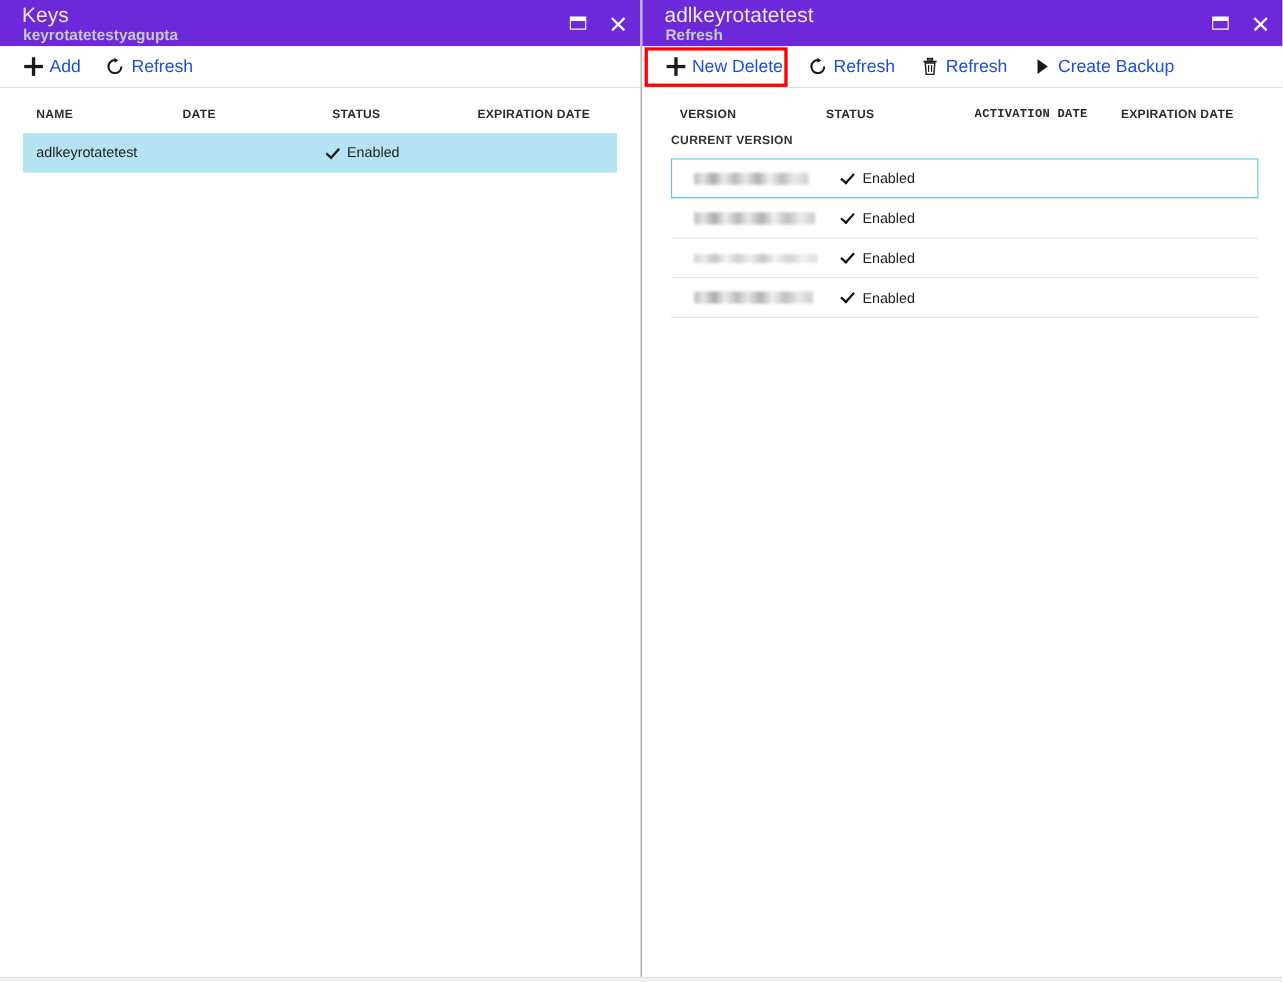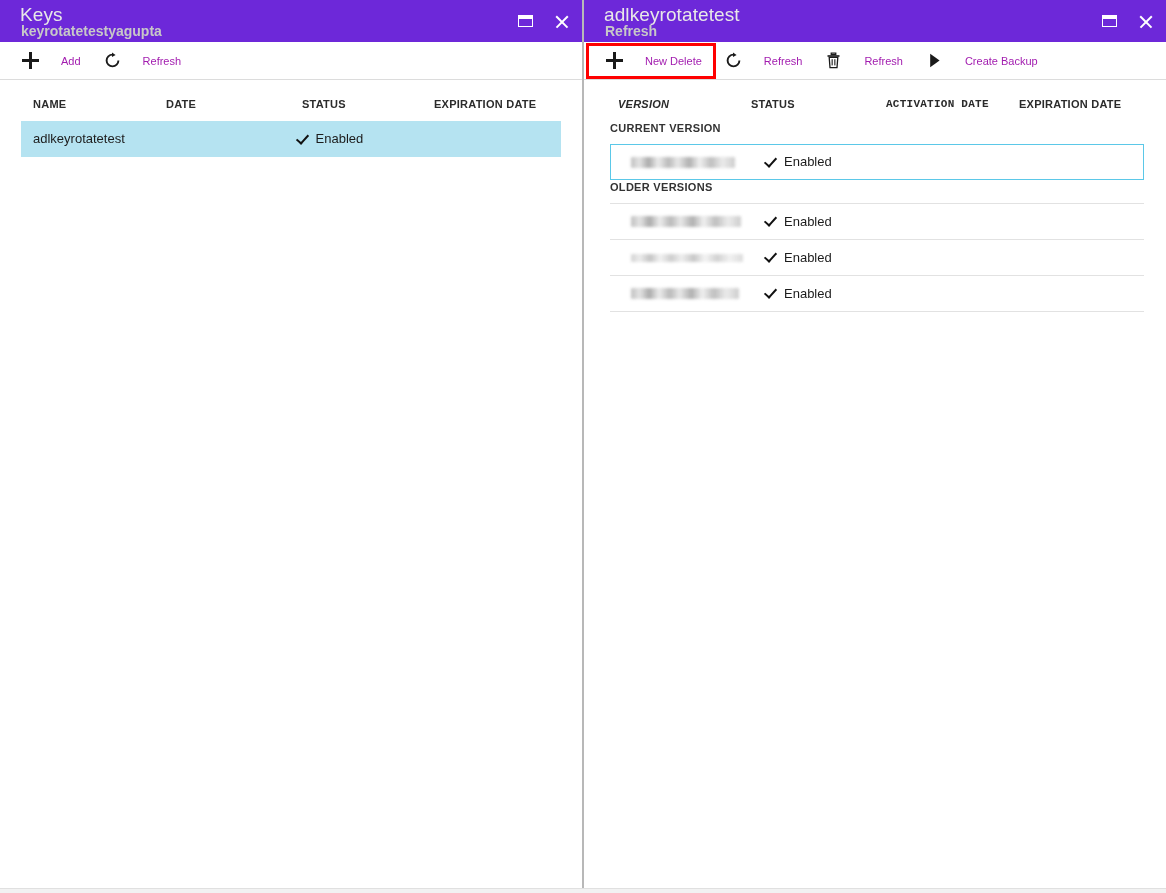--- a/index.html
+++ b/index.html
@@ -110,23 +110,23 @@
     display: flex;
     align-items: center;
     height: 34px;
     padding: 0 9px 0 4px;
     margin-right: 10px;
     cursor: pointer;
     user-select: none;
     white-space: nowrap;
   }
   .tb-label {
-    font-size: 11px;
-    color: #a21caf;
-    margin-left: 22px;
+    font-size: 16px;
+    color: #1d4ed8;
+    margin-left: 6px;
     line-height: 16px;
   }
   .tb-ico {
     width: 17px; height: 17px;
     position: relative;
     flex: 0 0 17px;
     color: #1a1a1a;
   }
   
   .ico-plus::before, .ico-plus::after {
@@ -166,21 +166,21 @@
     white-space: nowrap;
   }
 
   
   .lc1 { width: 133px; }
   .lc2 { width: 136px; }
   .lc3 { width: 132px; }
   .lc4 { width: 140px; }
 
   
-  .rc1 { width: 133px; font-style: italic; }
+  .rc1 { width: 133px; }
   .rc2 { width: 135px; }
   .rc3 { width: 133px; font-family: Liberation Mono, monospace; }
   .rc4 { width: 140px; }
 
   
   .row-selected {
     margin: 0 21px 0 21px;
     height: 36px;
     background: #b5e3f1;
     display: flex;
@@ -421,21 +421,20 @@
         <div class="ver-cell">
           <span class="blur-id blur-v1"></span>
           <span></span>
         </div>
         <div class="status-cell">
           <span class="check"></span>
           <span>Enabled</span>
         </div>
       </div>
 
-      <div class="section-label">OLDER VERSIONS</div>
 
       <div class="older-list">
 
         <div class="older-row">
           <div class="ver-cell">
             <span class="blur-id blur-v2"></span>
             <span></span>
           </div>
           <div class="status-cell">
             <span class="check"></span>

